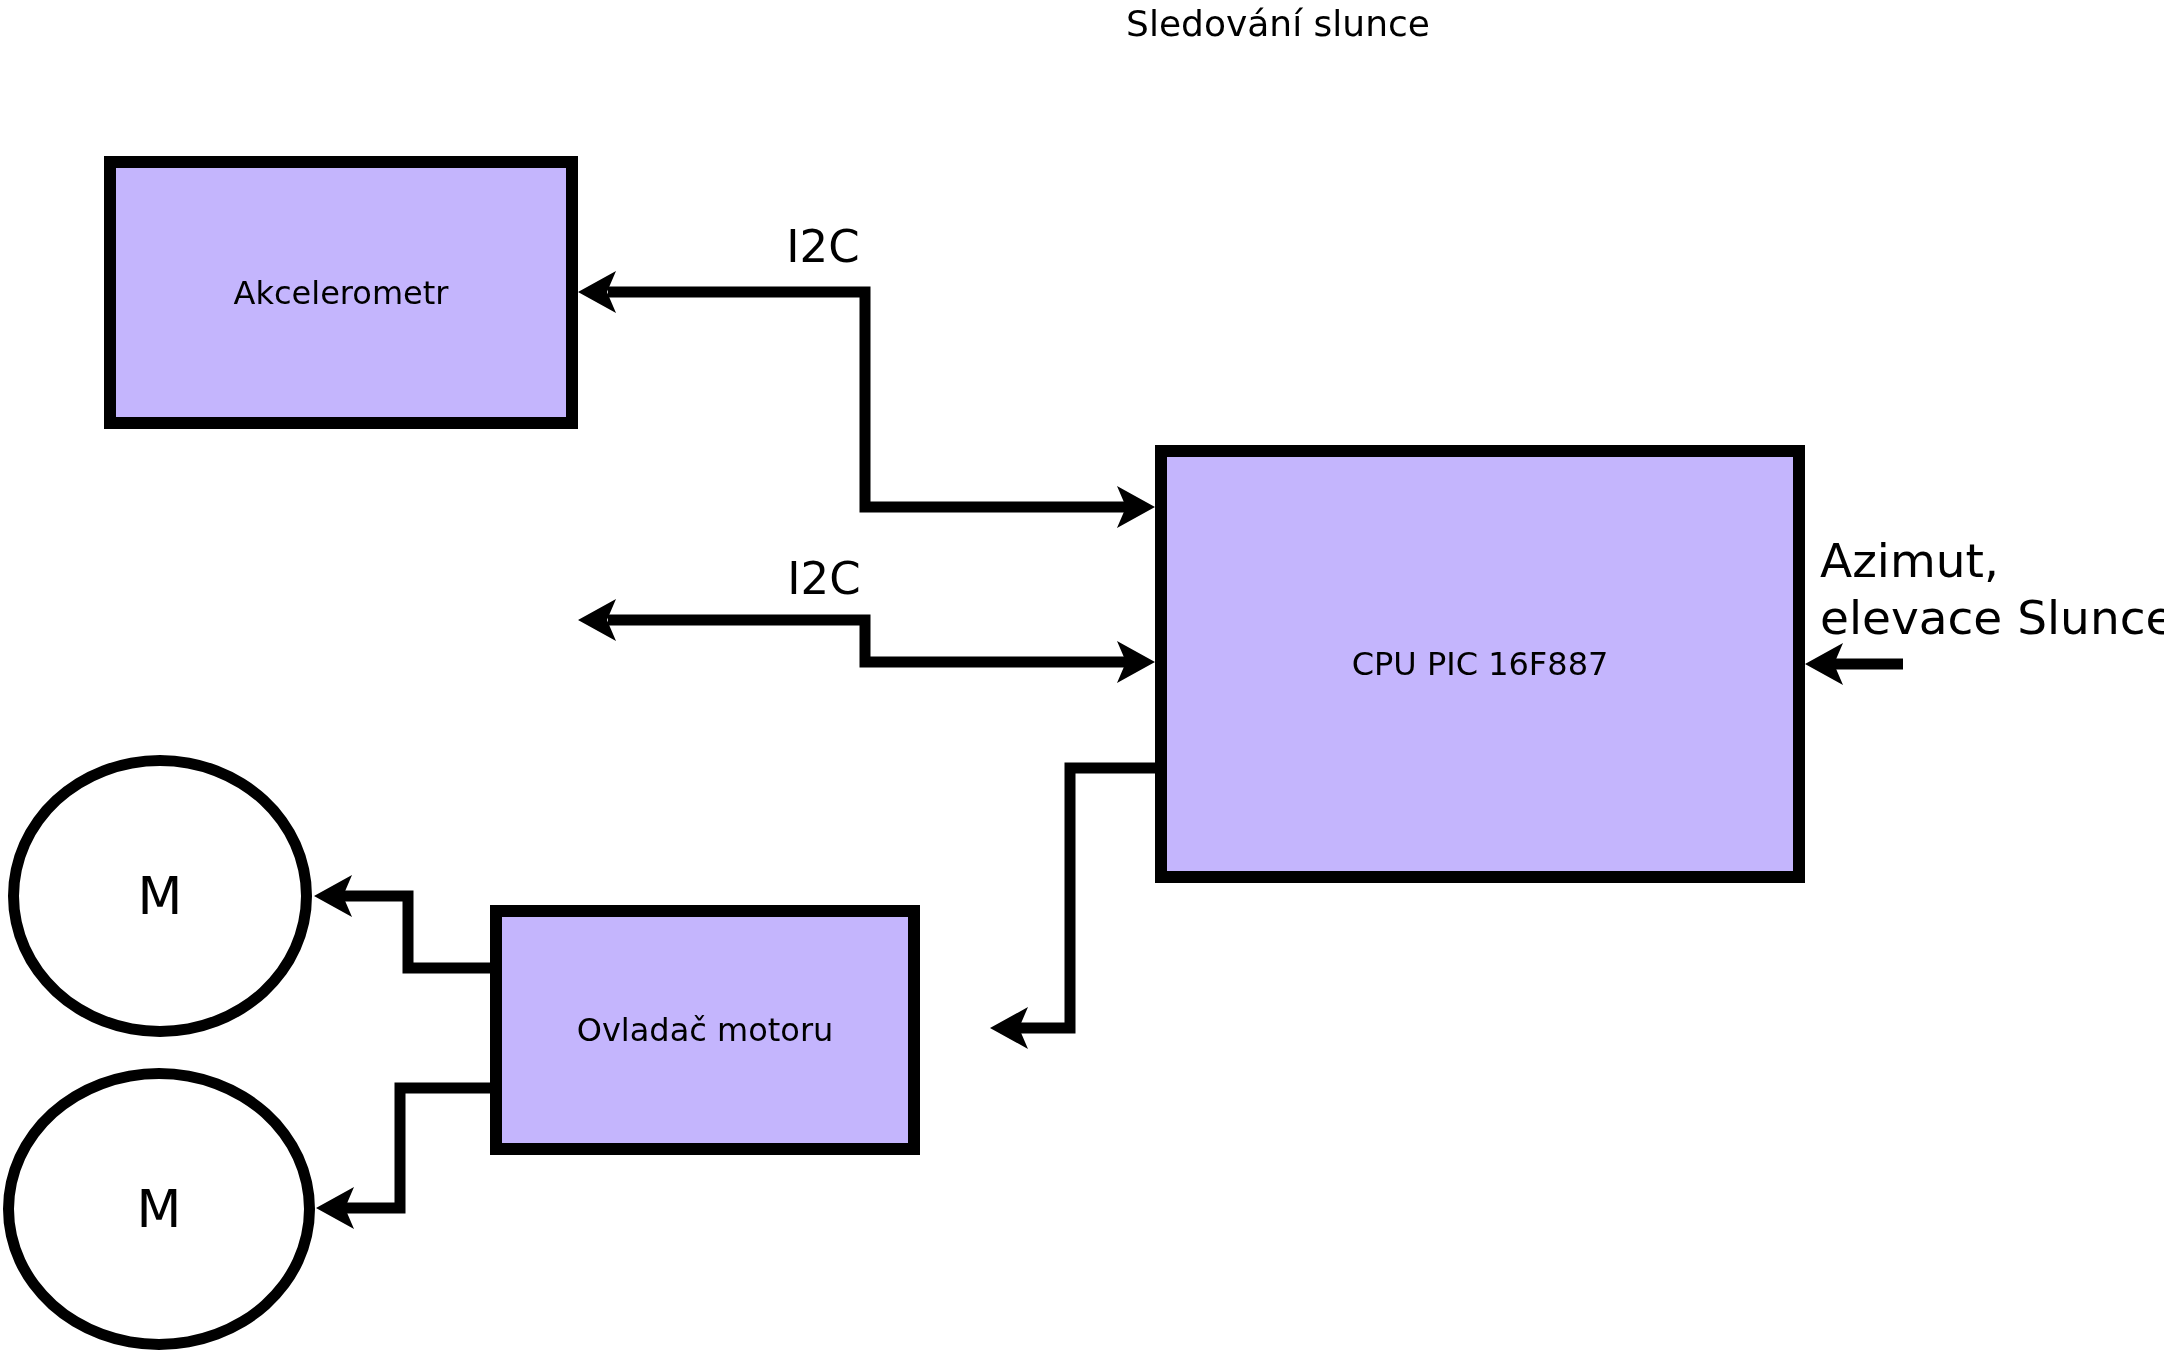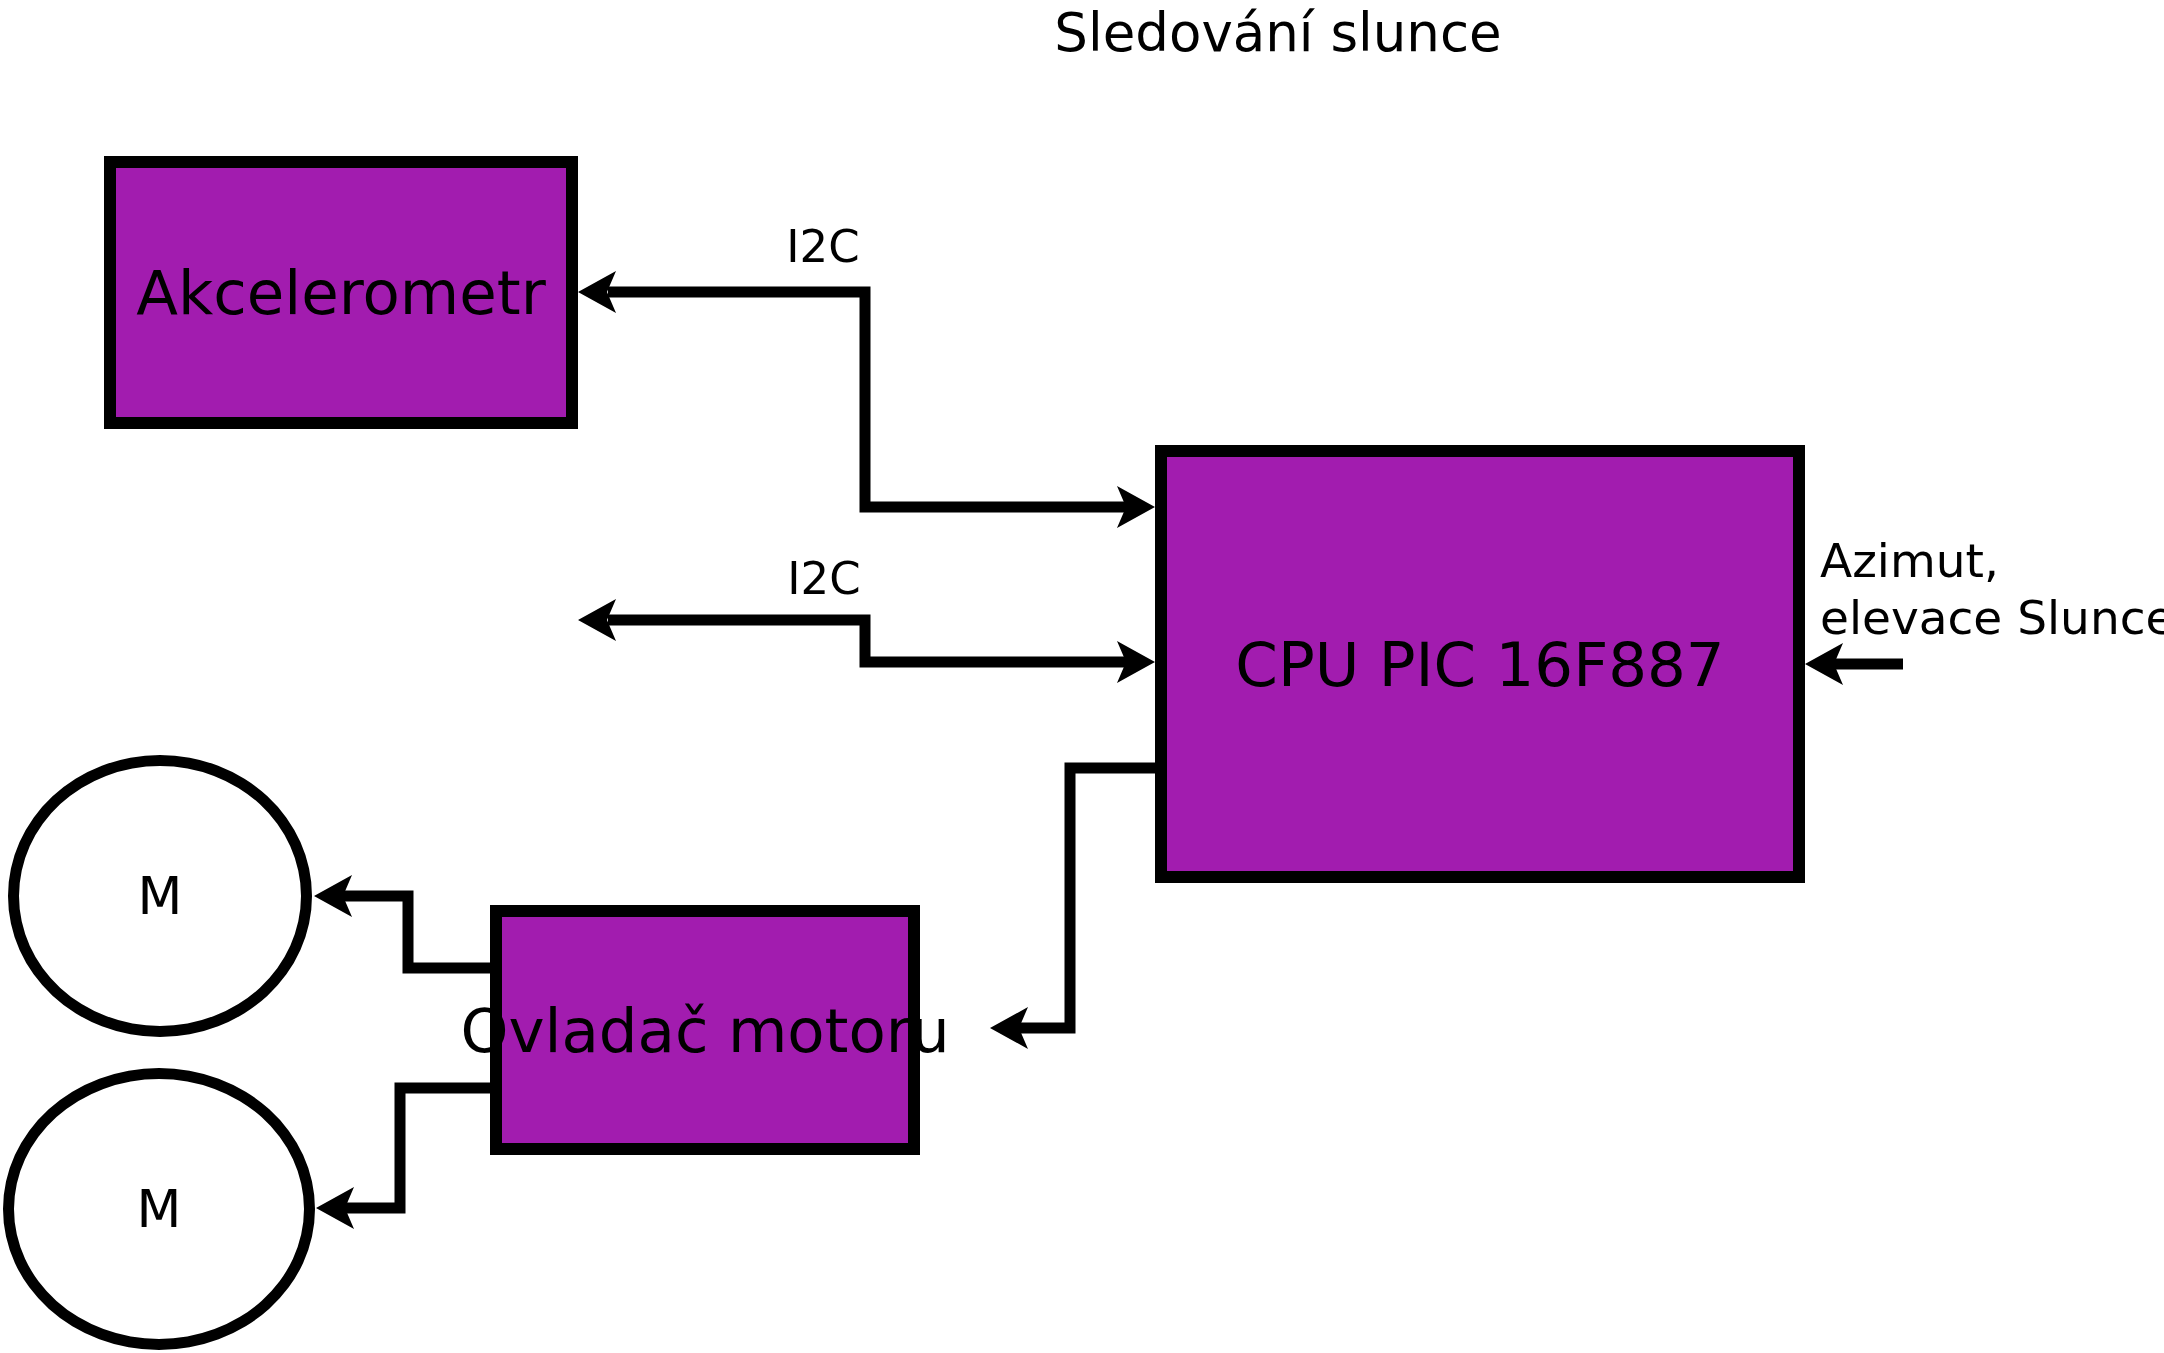--- a/index.html
+++ b/index.html
@@ -19,26 +19,26 @@
   .wires {
     position: absolute;
     left: 0;
     top: 0;
     width: 2164px;
     height: 1353px;
   }
   .node {
     position: absolute;
     box-sizing: border-box;
-    background: #a21caf;
+    background: #c4b5fd;
     border: 12px solid #000000;
     display: flex;
     align-items: center;
     justify-content: center;
-    font-size: 61px;
+    font-size: 32px;
     line-height: 1;
     white-space: nowrap;
   }
   .circle {
     position: absolute;
     box-sizing: border-box;
     background: #ffffff;
     border: 11px solid #000000;
     border-radius: 50%;
     display: flex;
@@ -56,21 +56,21 @@
   .floating-label {
     position: absolute;
     font-size: 45px;
     line-height: 1.1;
     white-space: nowrap;
   }
   .title {
     left: 1278px;
     top: 4px;
     transform: translateX(-50%);
-    font-size: 53px;
+    font-size: 36px;
   }
   .i2c-1 { left: 823px; top: 222px; transform: translateX(-50%); }
   .i2c-2 { left: 824px; top: 554px; transform: translateX(-50%); }
   .sun-label {
     position: absolute;
     left: 1820px;
     top: 532px;
     font-size: 47px;
     line-height: 57px;
     white-space: nowrap;

